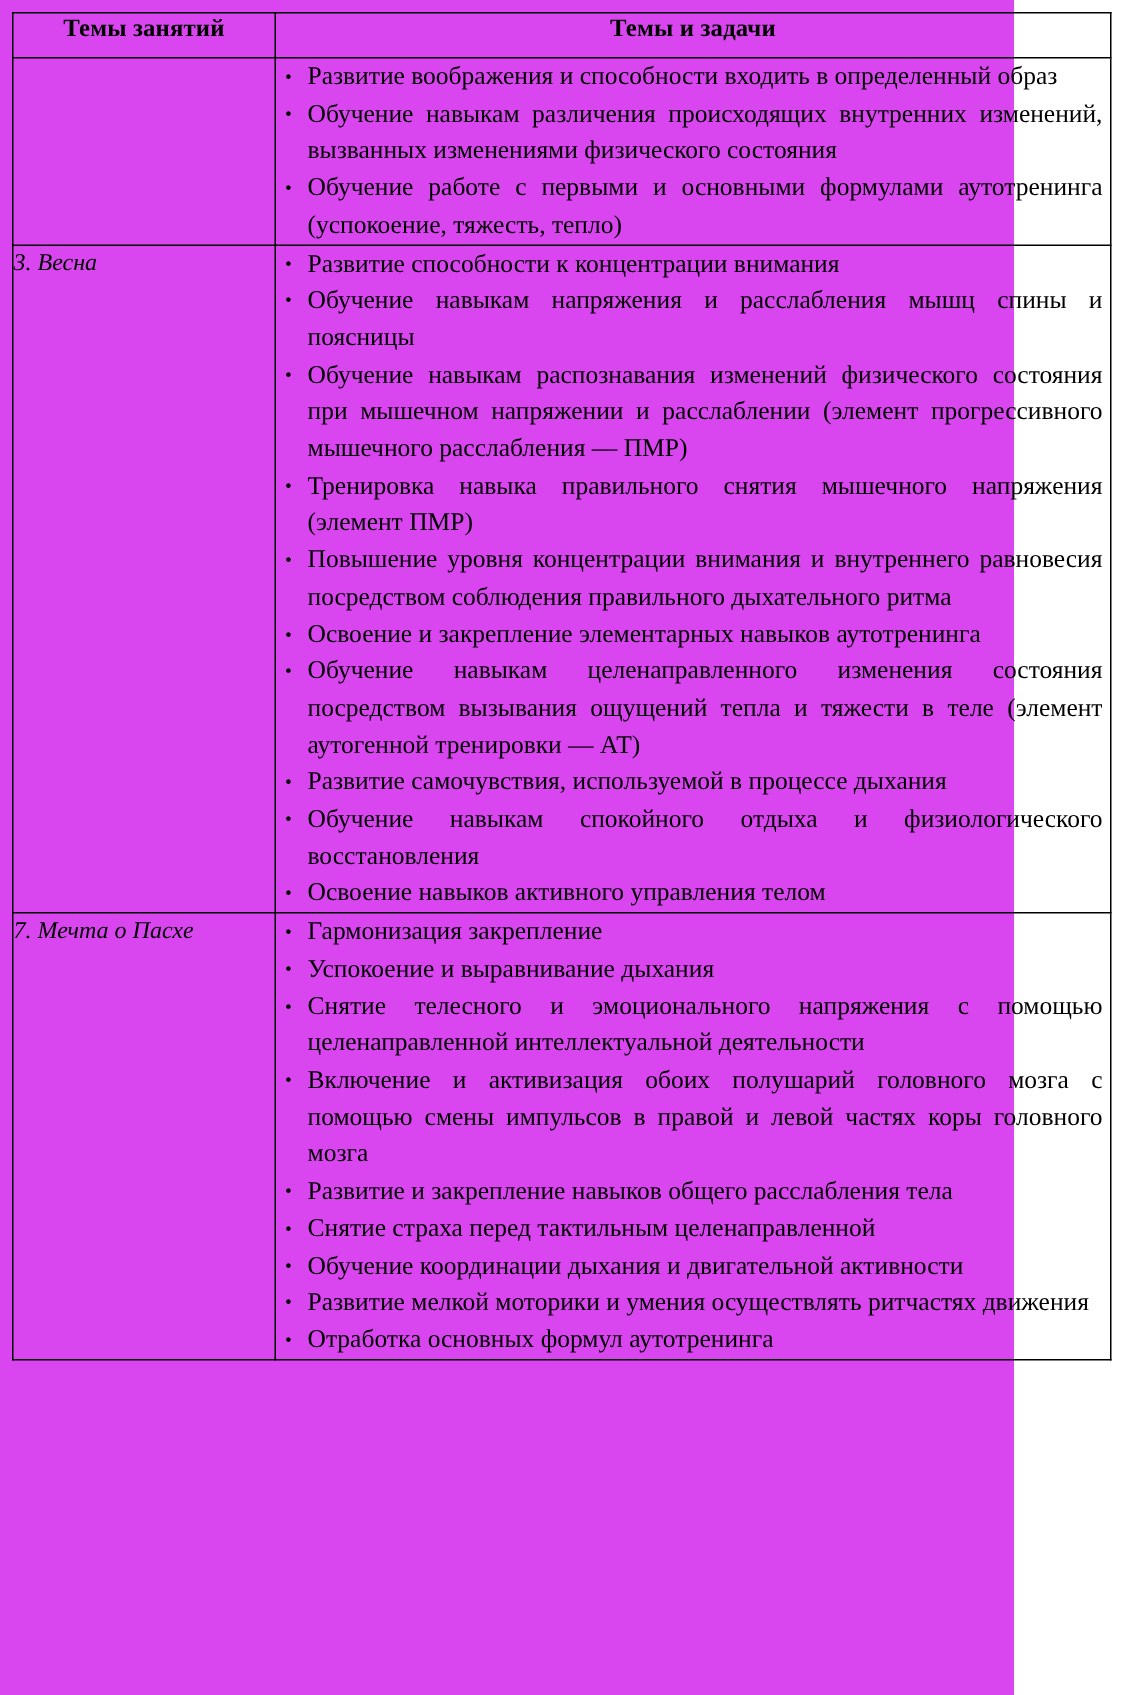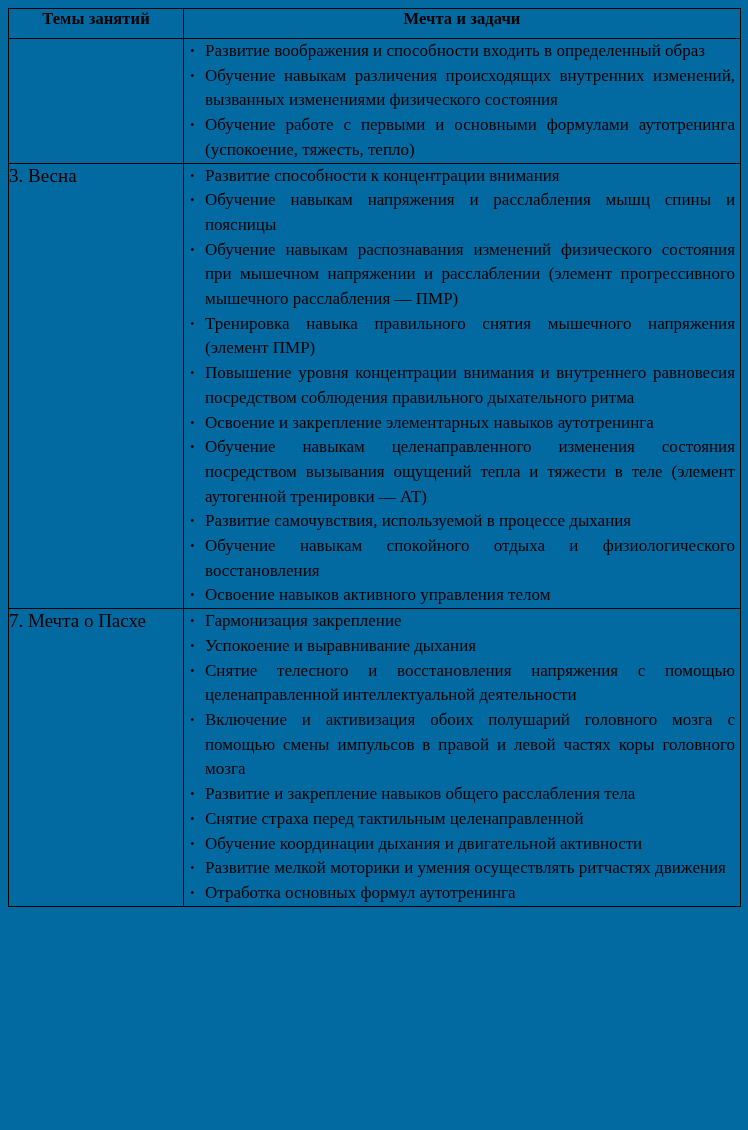--- a/index.html
+++ b/index.html
@@ -9,23 +9,23 @@
   }
   body {
     width: 748px;
     height: 1130px;
     font-family: "Liberation Serif", "DejaVu Serif", serif;
     color: #000000;
     overflow: hidden;
   }
   #page {
     position: relative;
-    width: 748px;
+    width: 676px;
     height: 1130px;
-    background: #0369a1;
+    background: #d946ef;
   }
   table.doc-table {
     position: absolute;
     left: 8px;
     top: 8px;
     width: 732px;
     border-collapse: collapse;
     table-layout: fixed;
   }
   table.doc-table td,
@@ -43,23 +43,24 @@
     text-align: center;
     vertical-align: middle;
     font-weight: bold;
     font-size: 16.5px;
     letter-spacing: .1px;
   }
 
   
   td.topic {
     padding: 7px 6px 4px 7px;
-    font-size: 19px;
+    font-size: 16px;
     line-height: 24.5px;
     white-space: nowrap;
+    font-style: italic;
   }
 
   
   td.goals {
     padding: 6px 4px 6px 0;
   }
   ul.goal-list {
     margin: 0;
     padding: 0;
     list-style: none;
@@ -92,21 +93,21 @@
 
 <div id="page">
   <table class="doc-table">
     <colgroup>
       <col class="c-topic">
       <col class="c-goals">
     </colgroup>
     <thead>
       <tr>
         <th class="hdr">Темы занятий</th>
-        <th class="hdr">Мечта и задачи</th>
+        <th class="hdr">Темы и задачи</th>
       </tr>
     </thead>
     <tbody id="table-body">
         <tr>
           <td class="topic"></td>
           <td class="goals">
             <ul class="goal-list">
               <li>
                 <span class="txt">Развитие воображения и способности входить в определен­ный образ</span>
               </li>
@@ -160,21 +161,21 @@
           <td class="topic">7. Мечта о Пасхе</td>
           <td class="goals">
             <ul class="goal-list">
               <li>
                 <span class="txt">Гармонизация закрепление</span>
               </li>
               <li>
                 <span class="txt">Успокоение и выравнивание дыхания</span>
               </li>
               <li>
-                <span class="txt">Снятие телесного и восстановления напряжения с помо­щью целенаправленной интеллектуальной деятельности</span>
+                <span class="txt">Снятие телесного и эмоционального напряжения с помо­щью целенаправленной интеллектуальной деятельности</span>
               </li>
               <li>
                 <span class="txt">Включение и активизация обоих полушарий головного мозга с помощью смены импульсов в правой и левой частях коры головного мозга</span>
               </li>
               <li>
                 <span class="txt">Развитие и закрепление навыков общего расслабления тела</span>
               </li>
               <li>
                 <span class="txt">Снятие страха перед тактильным целенаправленной</span>
               </li>

